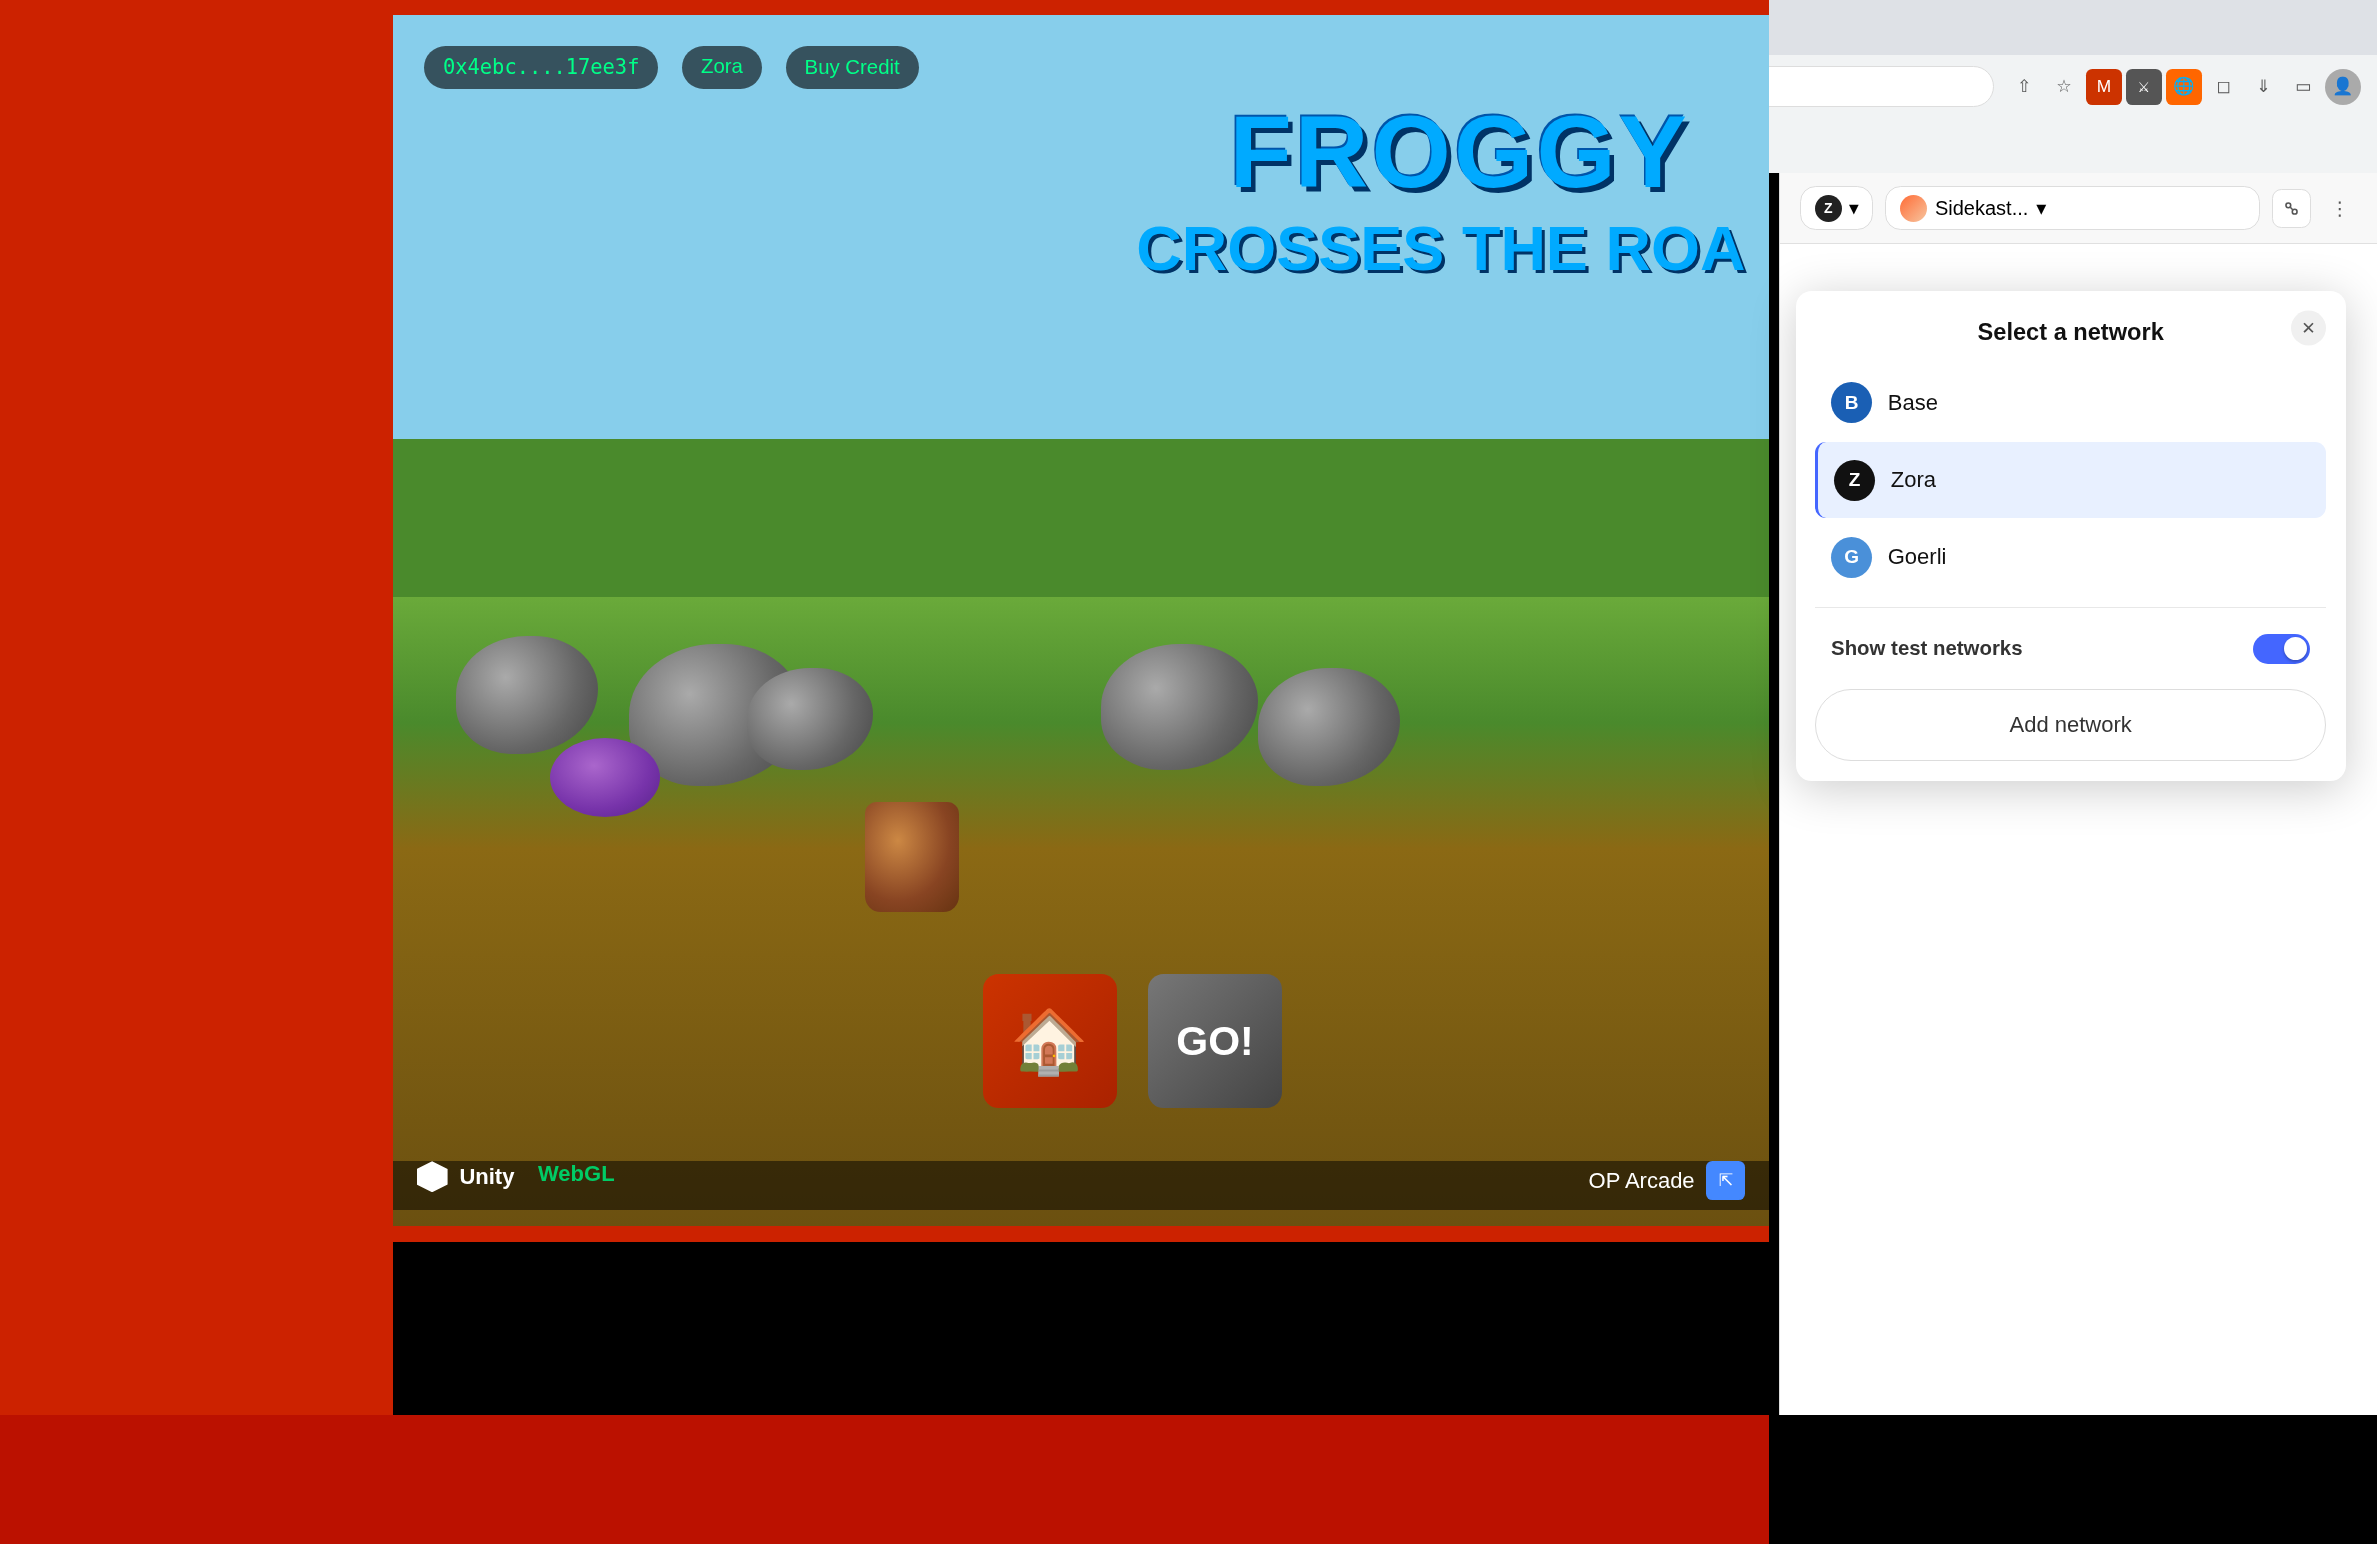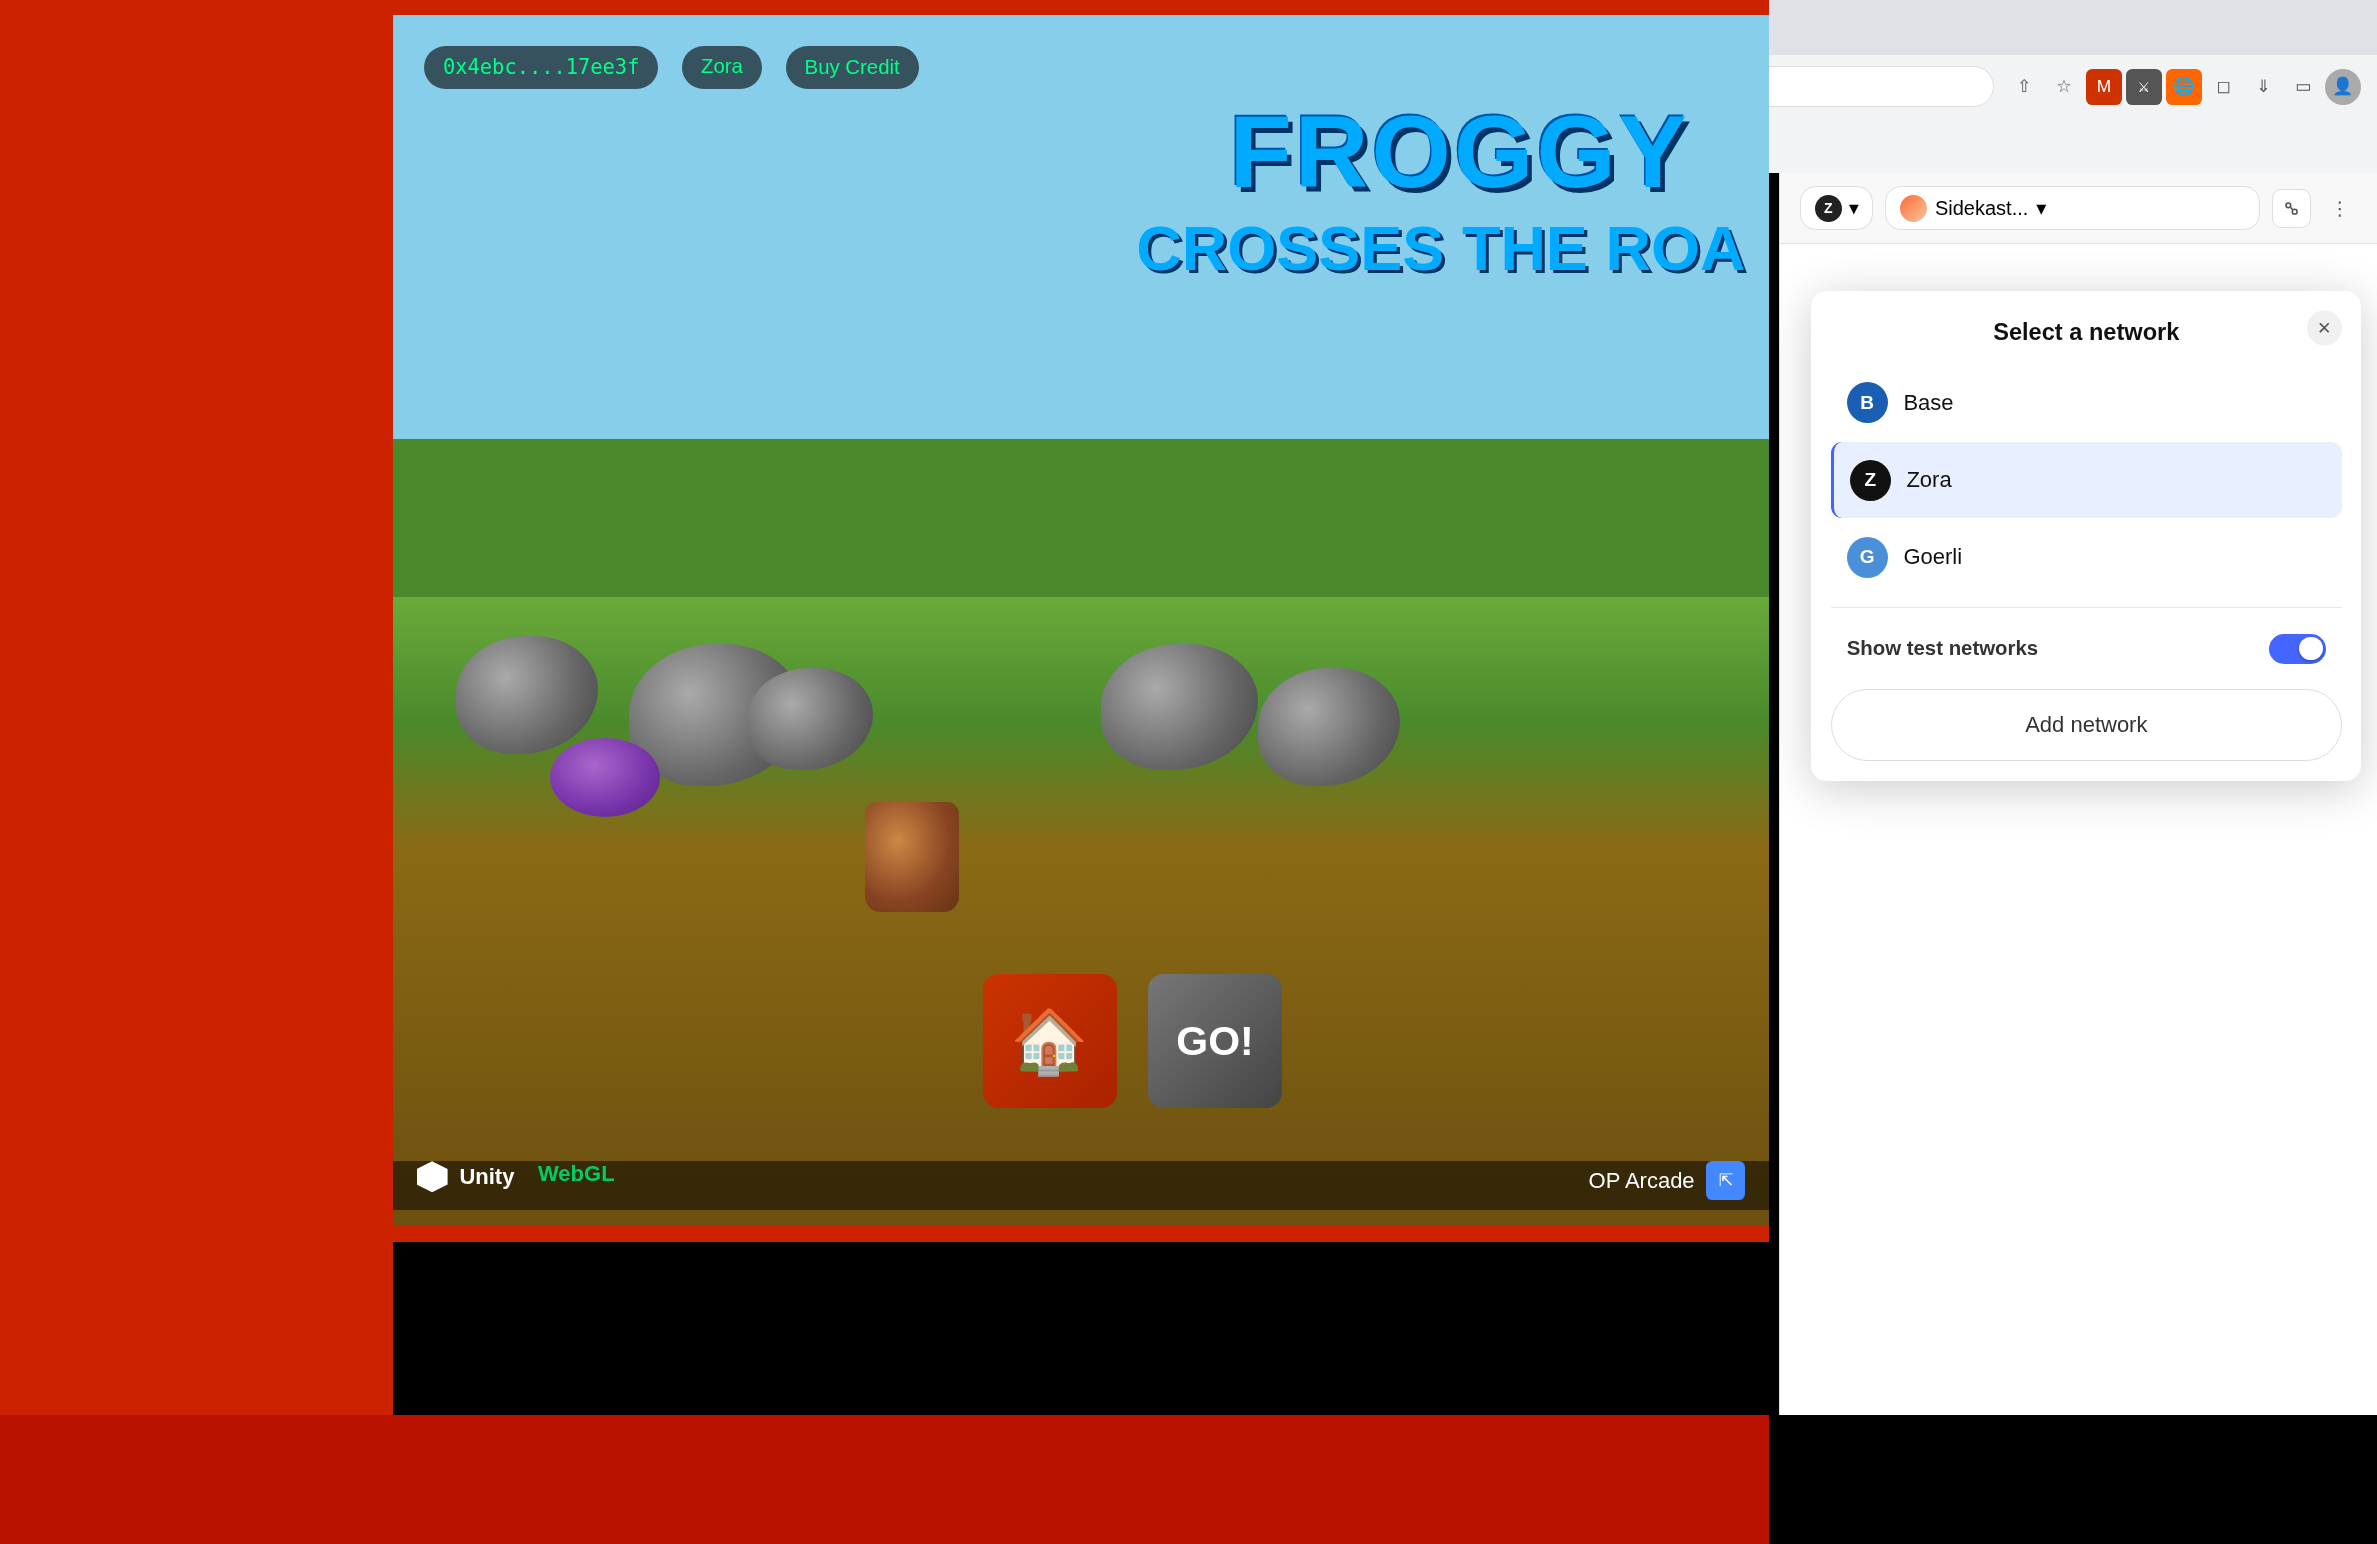--- a/index.html
+++ b/index.html
@@ -455,21 +455,21 @@
       font-size: 19px;
       color: #555;
     }
 
     .wallet-body {
       flex: 1;
       padding: 15.7px;
       background: white;
       display: flex;
       align-items: flex-start;
-      justify-content: flex-end;
+      justify-content: flex-start;
       padding-top: 47px;
     }
 
     
     .network-modal {
       width: 550px;
       background: white;
       border-radius: 15.7px;
       box-shadow: 0 7.9px 47px rgba(0,0,0,0.2);
       overflow: hidden;

